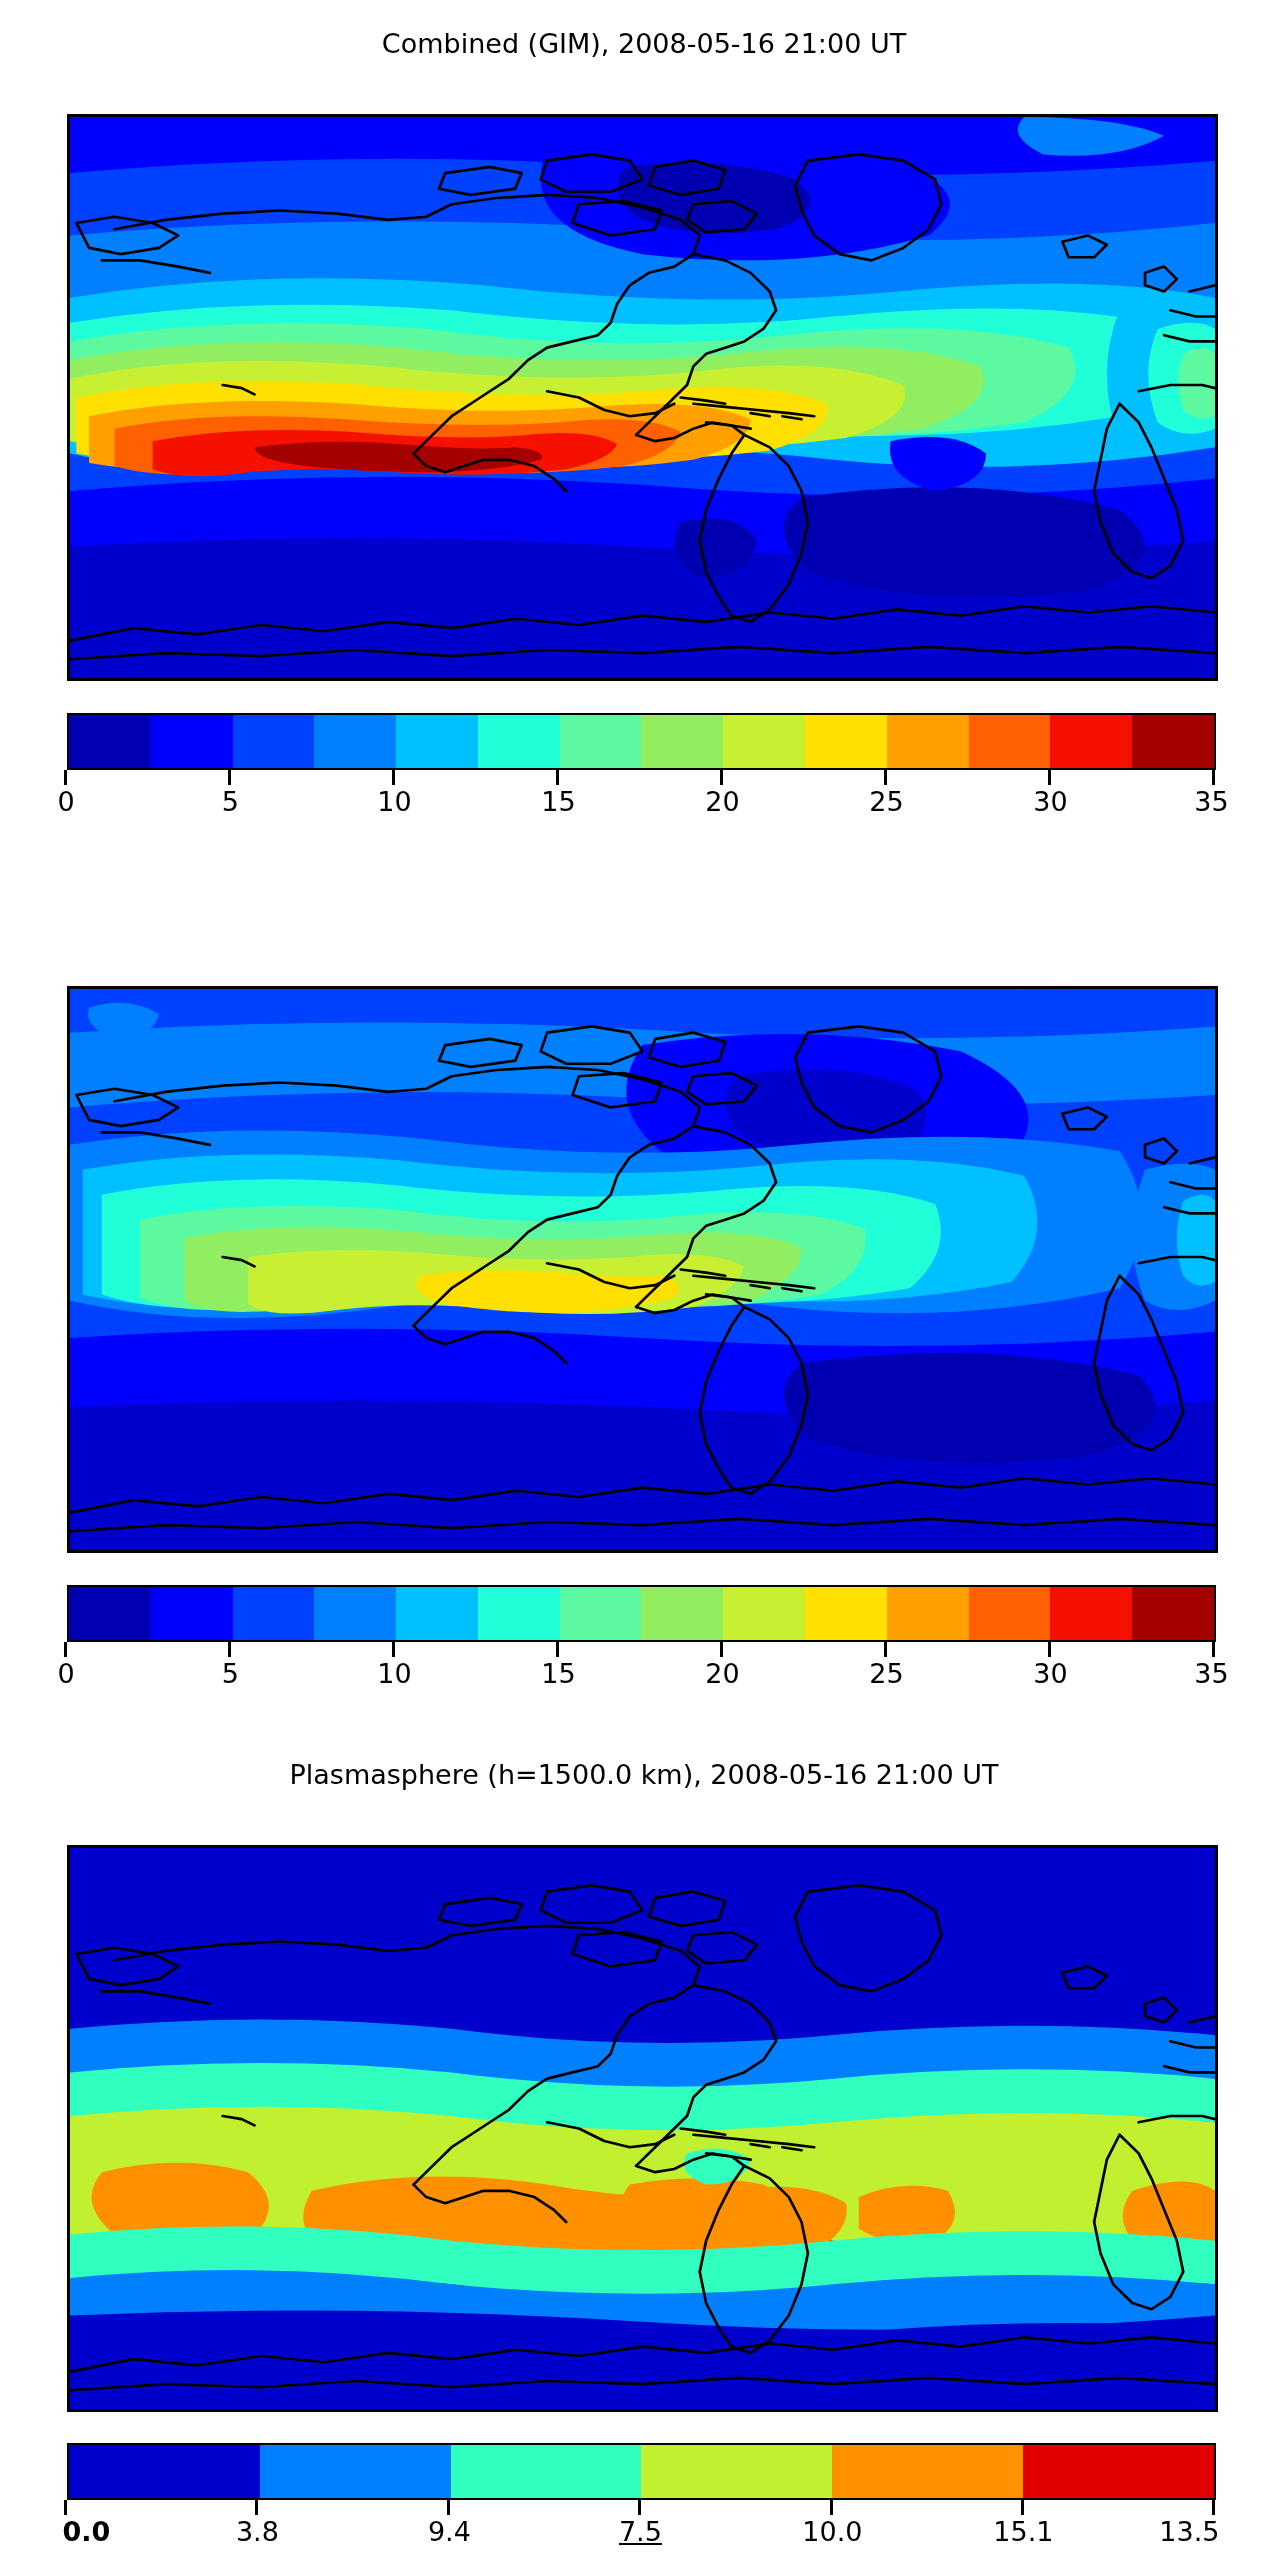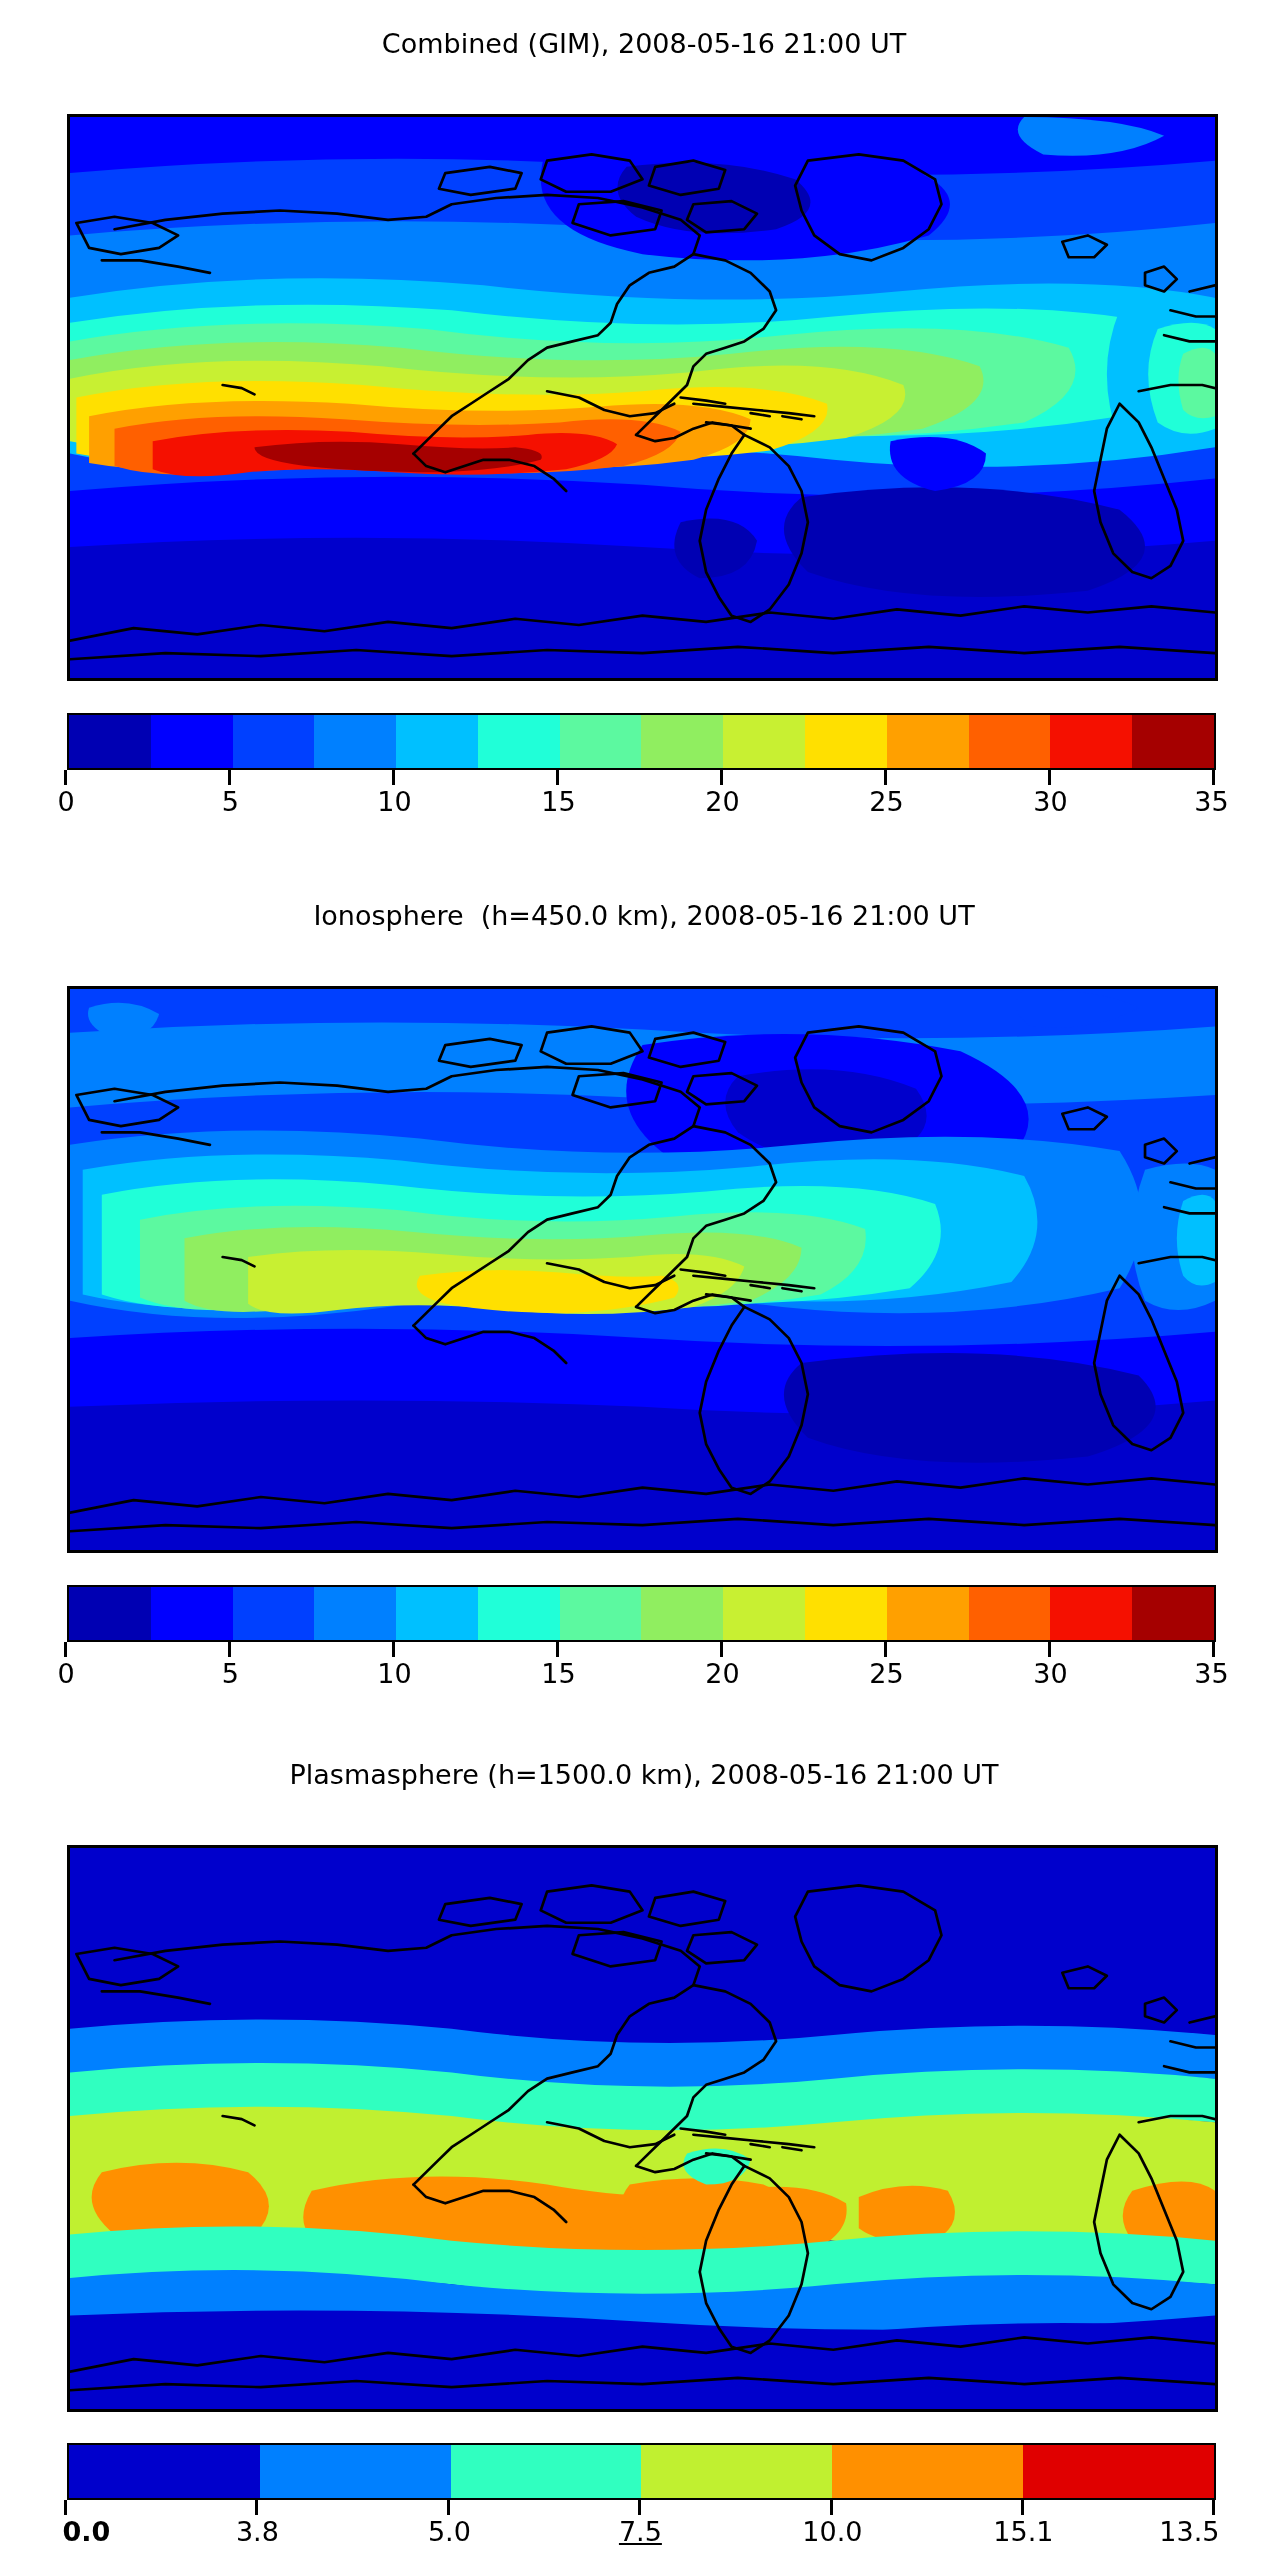--- a/index.html
+++ b/index.html
@@ -256,21 +256,20 @@
         <div class="cbar-label" style="left:658px;">20</div>
         <div class="cbar-label" style="left:822px;">25</div>
         <div class="cbar-label" style="left:986px;">30</div>
         <div class="cbar-label" style="left:1147px;">35</div>
       </div>
     </div>
   </div>
 
   <div class="panel" style="top:859px;height:876px;">
 
-    <div class="panel-title" style="top:41px;">Ionosphere  (h=450.0 km), 2008-05-16 21:00 UT</div>
 
     <div class="map-frame" style="top:127px;height:561px;">
       <svg class="map-svg" viewBox="0 0 360 180" preserveAspectRatio="none" height="561">
         <defs>
             <clipPath id="mapclip2">
               <rect x="0" y="0" width="360" height="180"></rect>
             </clipPath>
           </defs>
         <g clip-path="url(#mapclip2)">
           <rect x="0" y="0" width="360" height="180" fill="#0040ff"></rect>
@@ -484,21 +483,21 @@
         <div class="cbar-tick" style="left:191px;"></div>
         <div class="cbar-tick" style="left:383px;"></div>
         <div class="cbar-tick" style="left:574px;"></div>
         <div class="cbar-tick" style="left:766px;"></div>
         <div class="cbar-tick" style="left:957px;"></div>
         <div class="cbar-tick" style="left:1148px;"></div>
       </div>
       <div class="cbar-labels">
         <div class="cbar-label" style="left:22px;font-weight:bold;">0.0</div>
         <div class="cbar-label" style="left:193px;">3.8</div>
-        <div class="cbar-label" style="left:385px;">5.0</div>
+        <div class="cbar-label" style="left:385px;">9.4</div>
         <div class="cbar-label" style="left:576px;text-decoration:underline;">7.5</div>
         <div class="cbar-label" style="left:768px;">10.0</div>
         <div class="cbar-label" style="left:959px;">15.1</div>
         <div class="cbar-label" style="left:1125px;">13.5</div>
       </div>
     </div>
   </div>
 
 </div>
 

